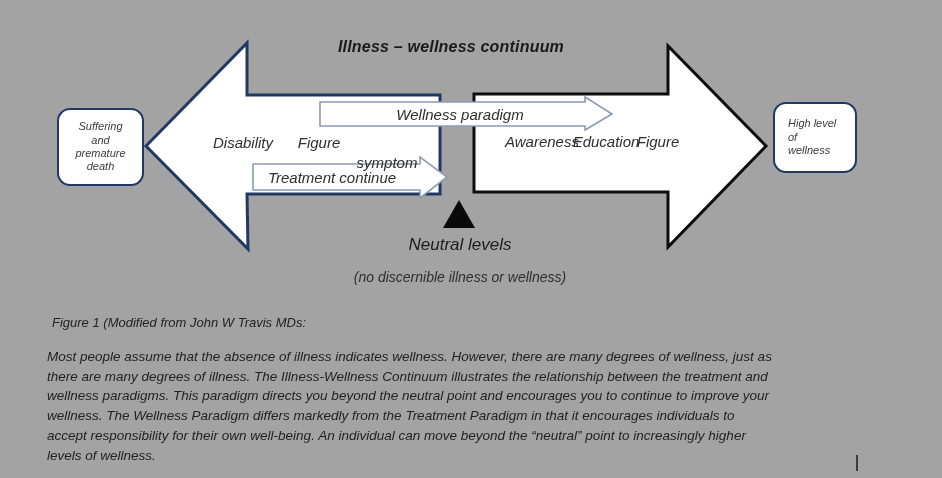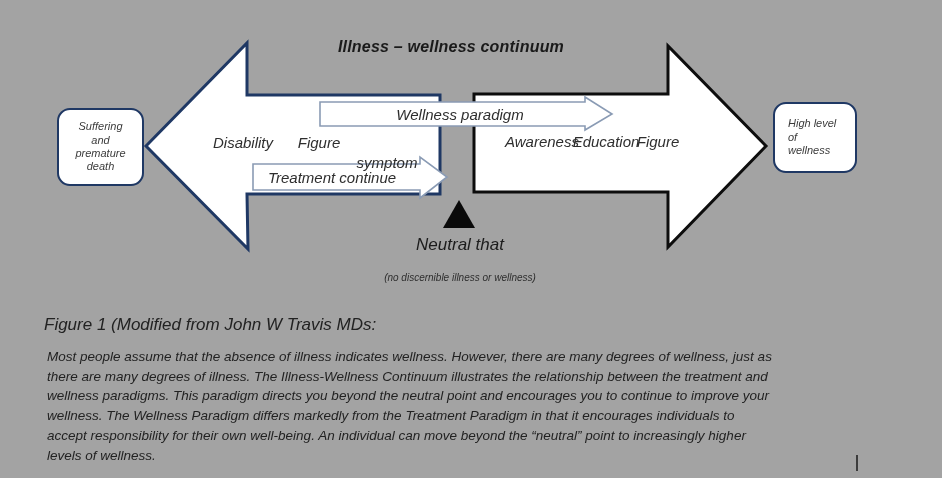--- a/index.html
+++ b/index.html
@@ -62,28 +62,28 @@
     transform: translate(-50%, -50%);
     left: 460px; top: 245px;
     font-size: 17px;
     color: #1c1c1c;
     white-space: nowrap;
   }
   .neutral-sub {
     position: absolute;
     transform: translate(-50%, -50%);
     left: 460px; top: 277px;
-    font-size: 10px;
+    font-size: 14px;
     color: #2e2e2e;
     white-space: nowrap;
   }
   .figure-caption {
     position: absolute;
-    left: 44px; top: 315px;
-    font-size: 17px;
+    left: 52px; top: 315px;
+    font-size: 13px;
     color: #222222;
     white-space: nowrap;
   }
   .body-paragraph {
     position: absolute;
     left: 47px; top: 347px;
     width: 940px;
     font-size: 13.5px;
     line-height: 19.7px;
     color: #222222;
@@ -133,21 +133,21 @@
   <span class="lbl" style="left:319px; top:142px;">Figure</span>
   <span class="lbl" style="left:387px; top:142px;margin-top:20px;">symptom</span>
 
   <span class="lbl" style="left:542px; top:141px;text-align:center;">Awareness</span>
   <span class="lbl" style="left:606px; top:141px;">Education</span>
   <span class="lbl" style="left:658px; top:141px;">Figure</span>
 
   <span class="paradigm-lbl" style="left:460px; top:114px;">Wellness paradigm</span>
   <span class="paradigm-lbl" style="left:332px; top:177px;">Treatment continue</span>
 
-  <div class="neutral-point">Neutral that</div>
+  <div class="neutral-point">Neutral levels</div>
   <div class="neutral-sub">(no discernible illness or wellness)</div>
 
   <div class="figure-caption">Figure 1 (Modified from John W Travis MDs:</div>
 
   <div class="body-paragraph">Most people assume that the absence of illness indicates wellness. However, there are many degrees of wellness, just as
 there are many degrees of illness. The Illness-Wellness Continuum illustrates the relationship between the treatment and
 wellness paradigms. This paradigm directs you beyond the neutral point and encourages you to continue to improve your
 wellness. The Wellness Paradigm differs markedly from the Treatment Paradigm in that it encourages individuals to
 accept responsibility for their own well-being. An individual can move beyond the “neutral” point to increasingly higher
 levels of wellness.</div>

